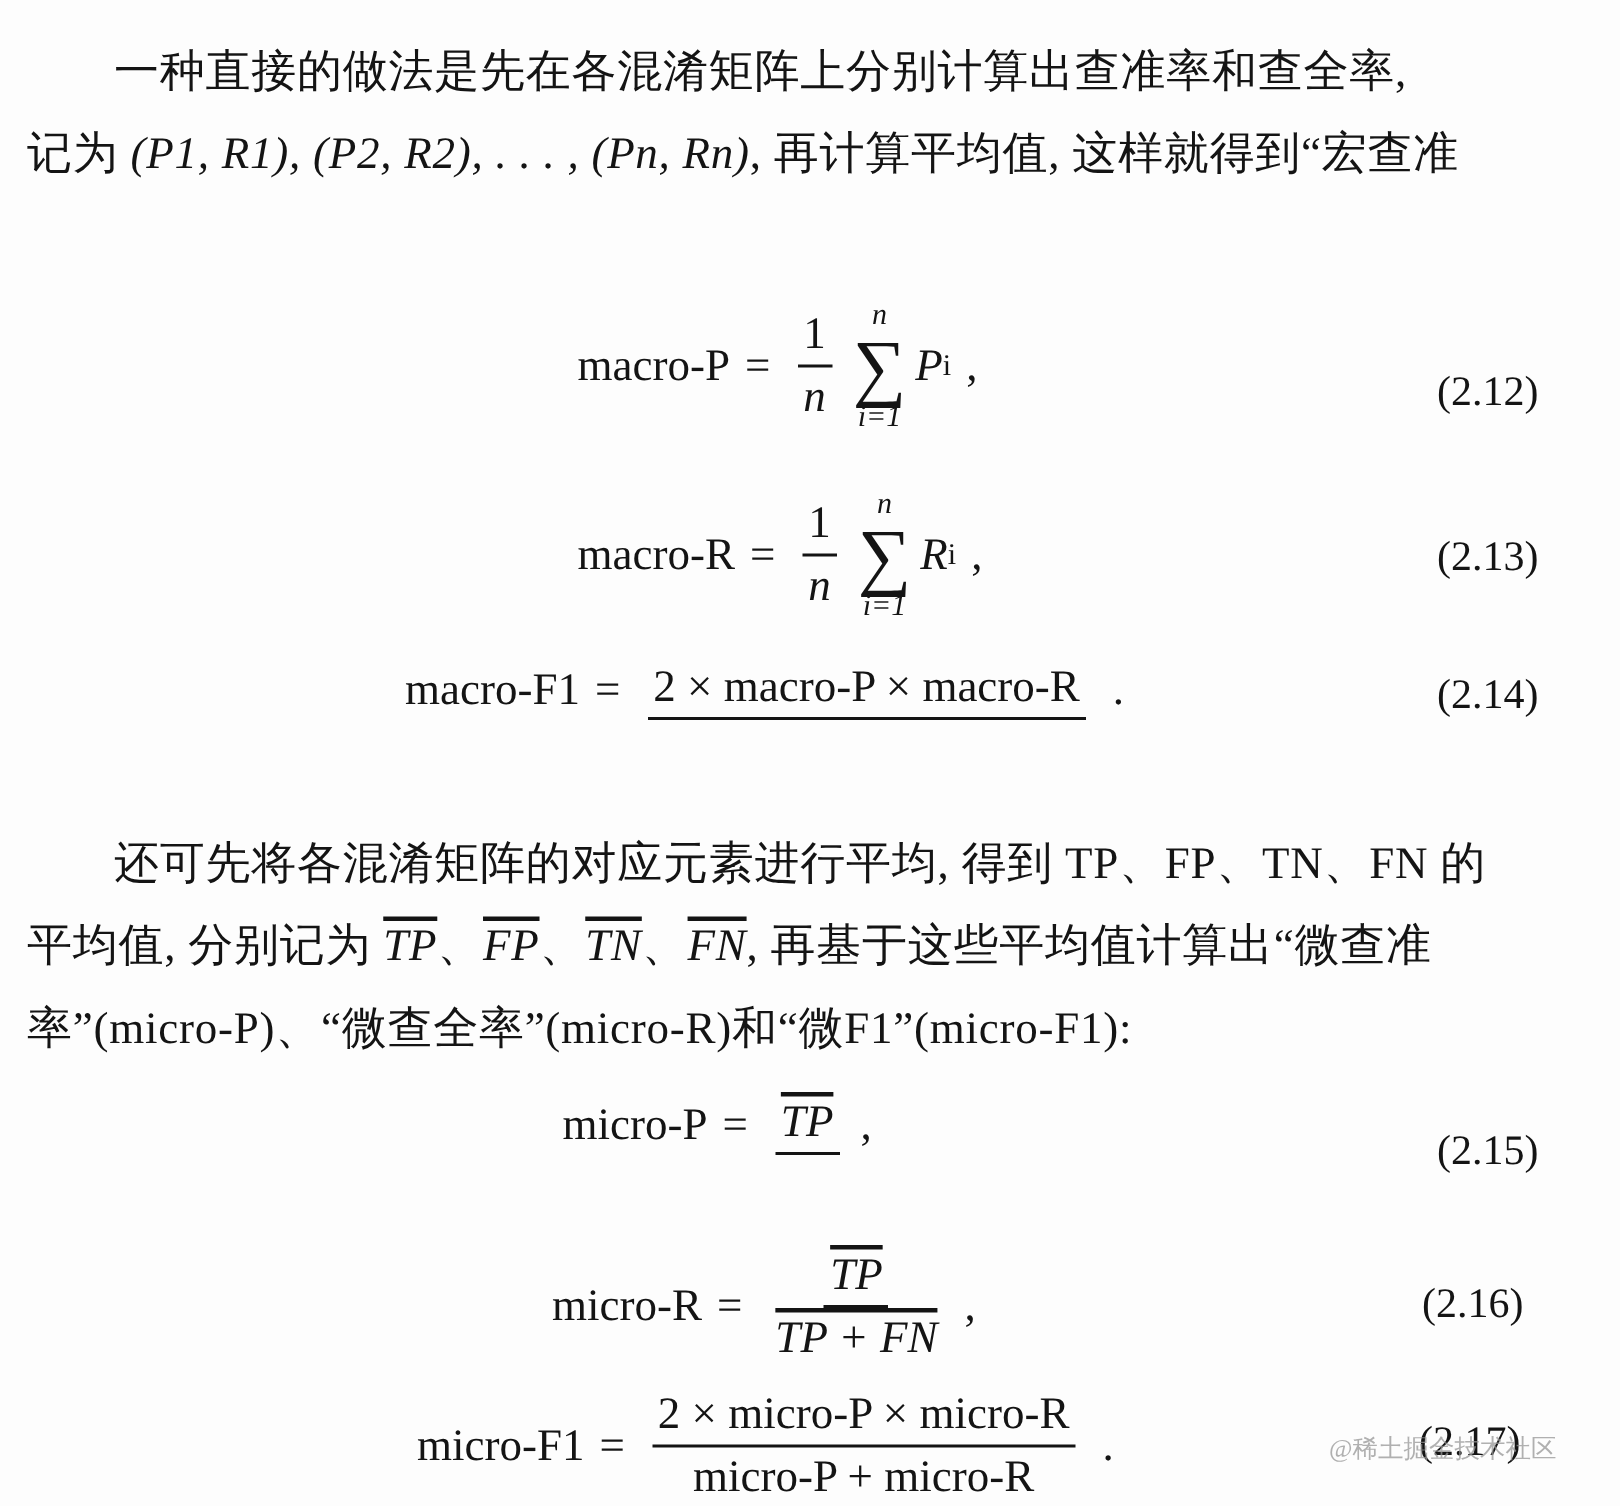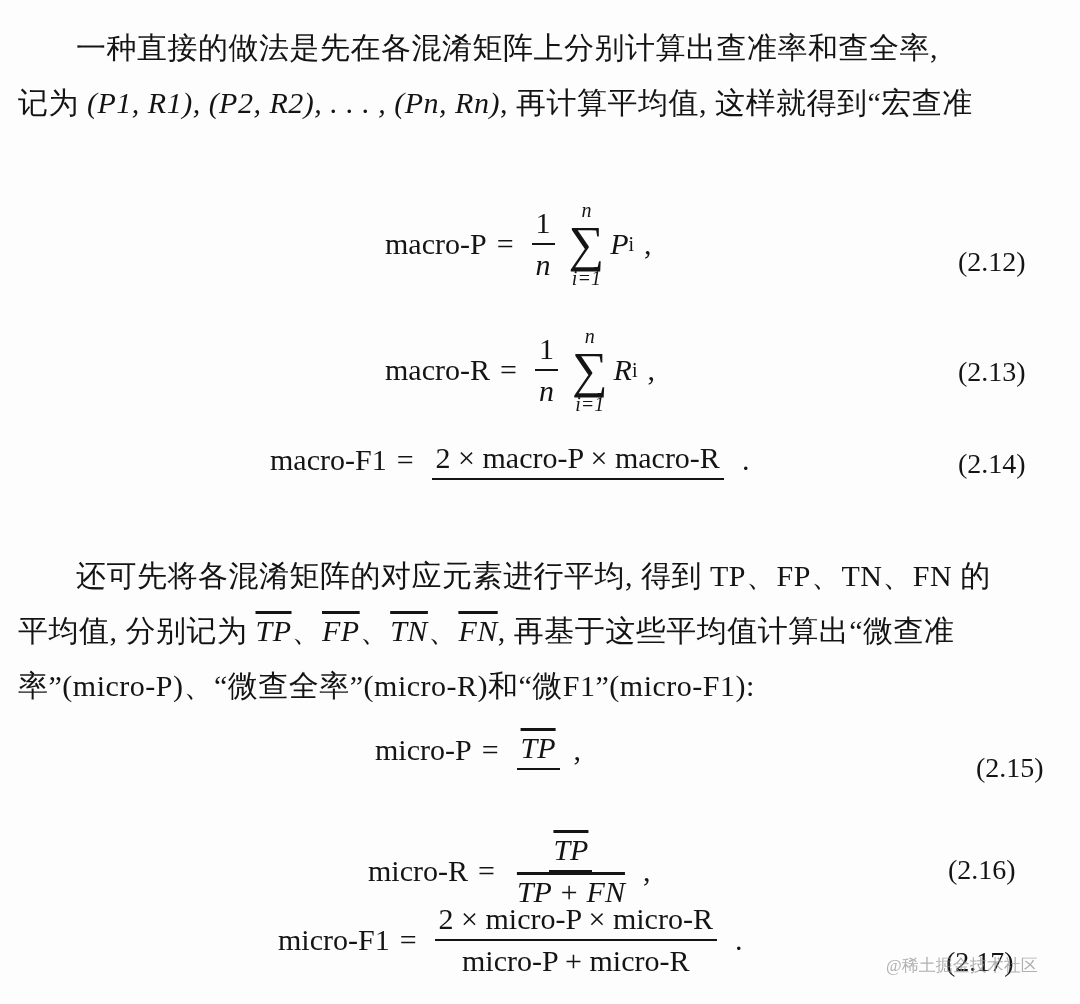--- a/index.html
+++ b/index.html
@@ -93,34 +93,34 @@
 </div>
 
 <div class="eq" style="left:375px; top:730px;text-align:right;">
   <span>micro-P</span>
   <span class="eqsign">=</span>
   <span class="frac">
       <span class="num ov">TP</span>
     </span>
   <span style="margin-left:6px">,</span>
 </div>
-<div class="eqnum" style="left:958px; top:752px;margin-left:18px;">(2.15)</div>
+<div class="eqnum" style="left:958px; top:752px;">(2.15)</div>
 
 <div class="eq" style="left:368px; top:832px;">
   <span>micro-R</span>
   <span class="eqsign">=</span>
   <span class="frac">
       <span class="num ov">TP</span>
       <span class="den ov">TP + FN</span>
     </span>
   <span style="margin-left:6px">,</span>
 </div>
 <div class="eqnum" style="left:948px; top:854px;">(2.16)</div>
 
-<div class="eq" style="left:278px; top:901px;justify-content:flex-end;">
+<div class="eq" style="left:278px; top:925px;justify-content:flex-end;">
   <span>micro-F1</span>
   <span class="eqsign">=</span>
   <span class="frac">
       <span class="num">2 × micro-P × micro-R</span>
       <span class="den">micro-P + micro-R</span>
     </span>
   <span style="margin-left:10px">.</span>
 </div>
 <div class="eqnum" style="left:946px; top:946px;">(2.17)</div>
 

